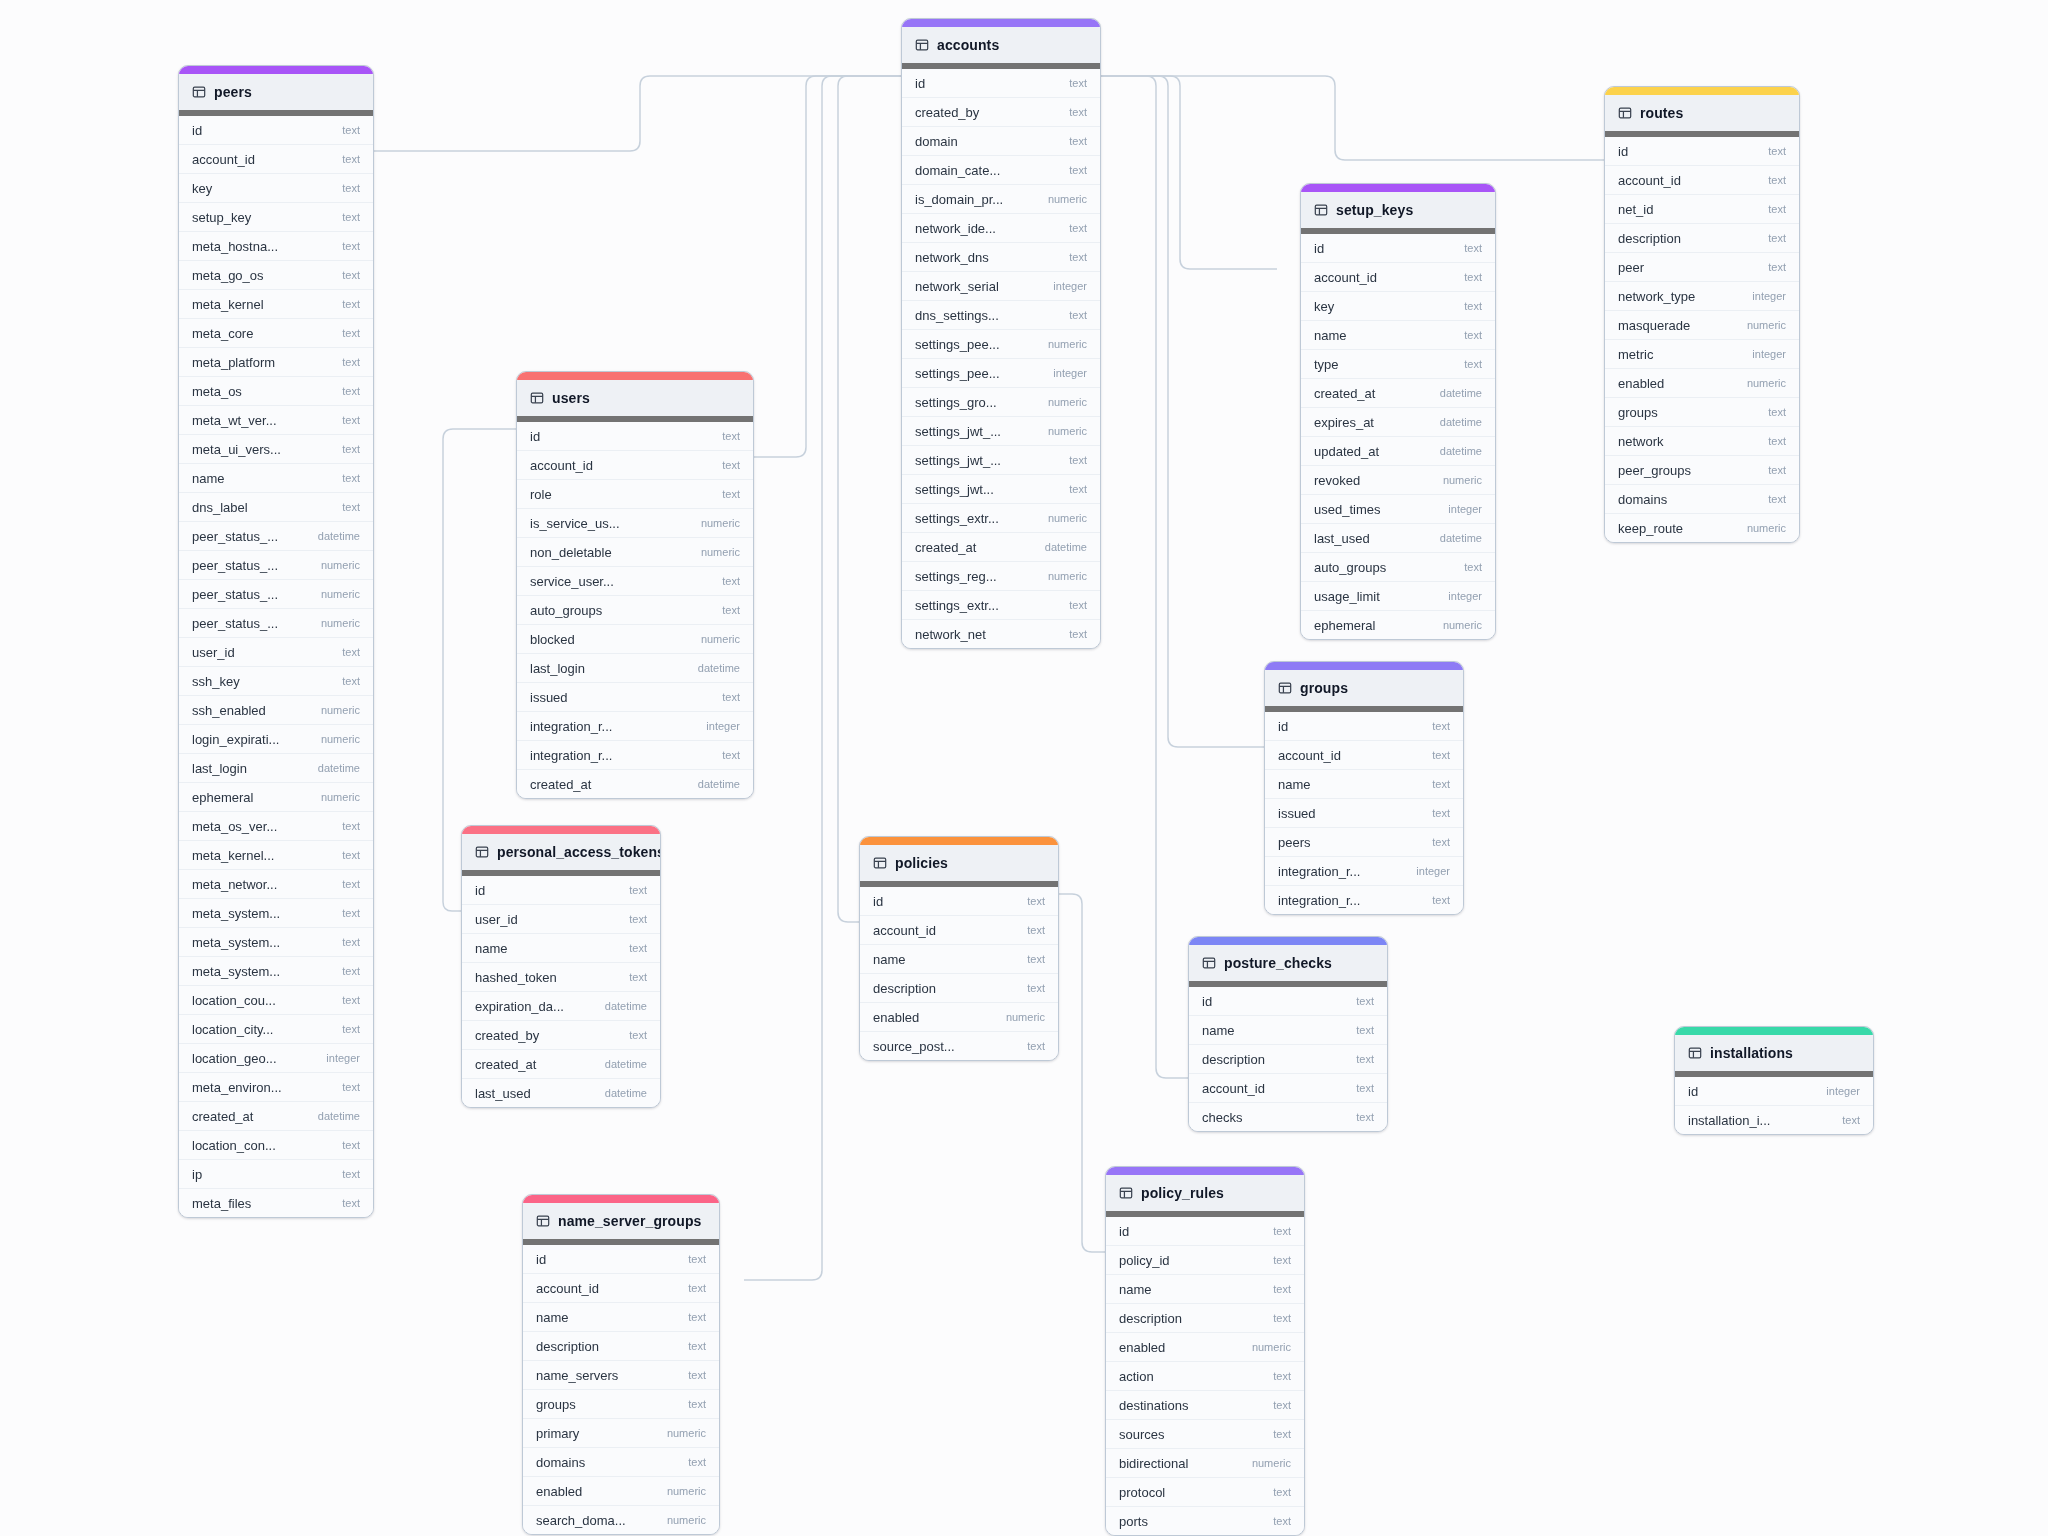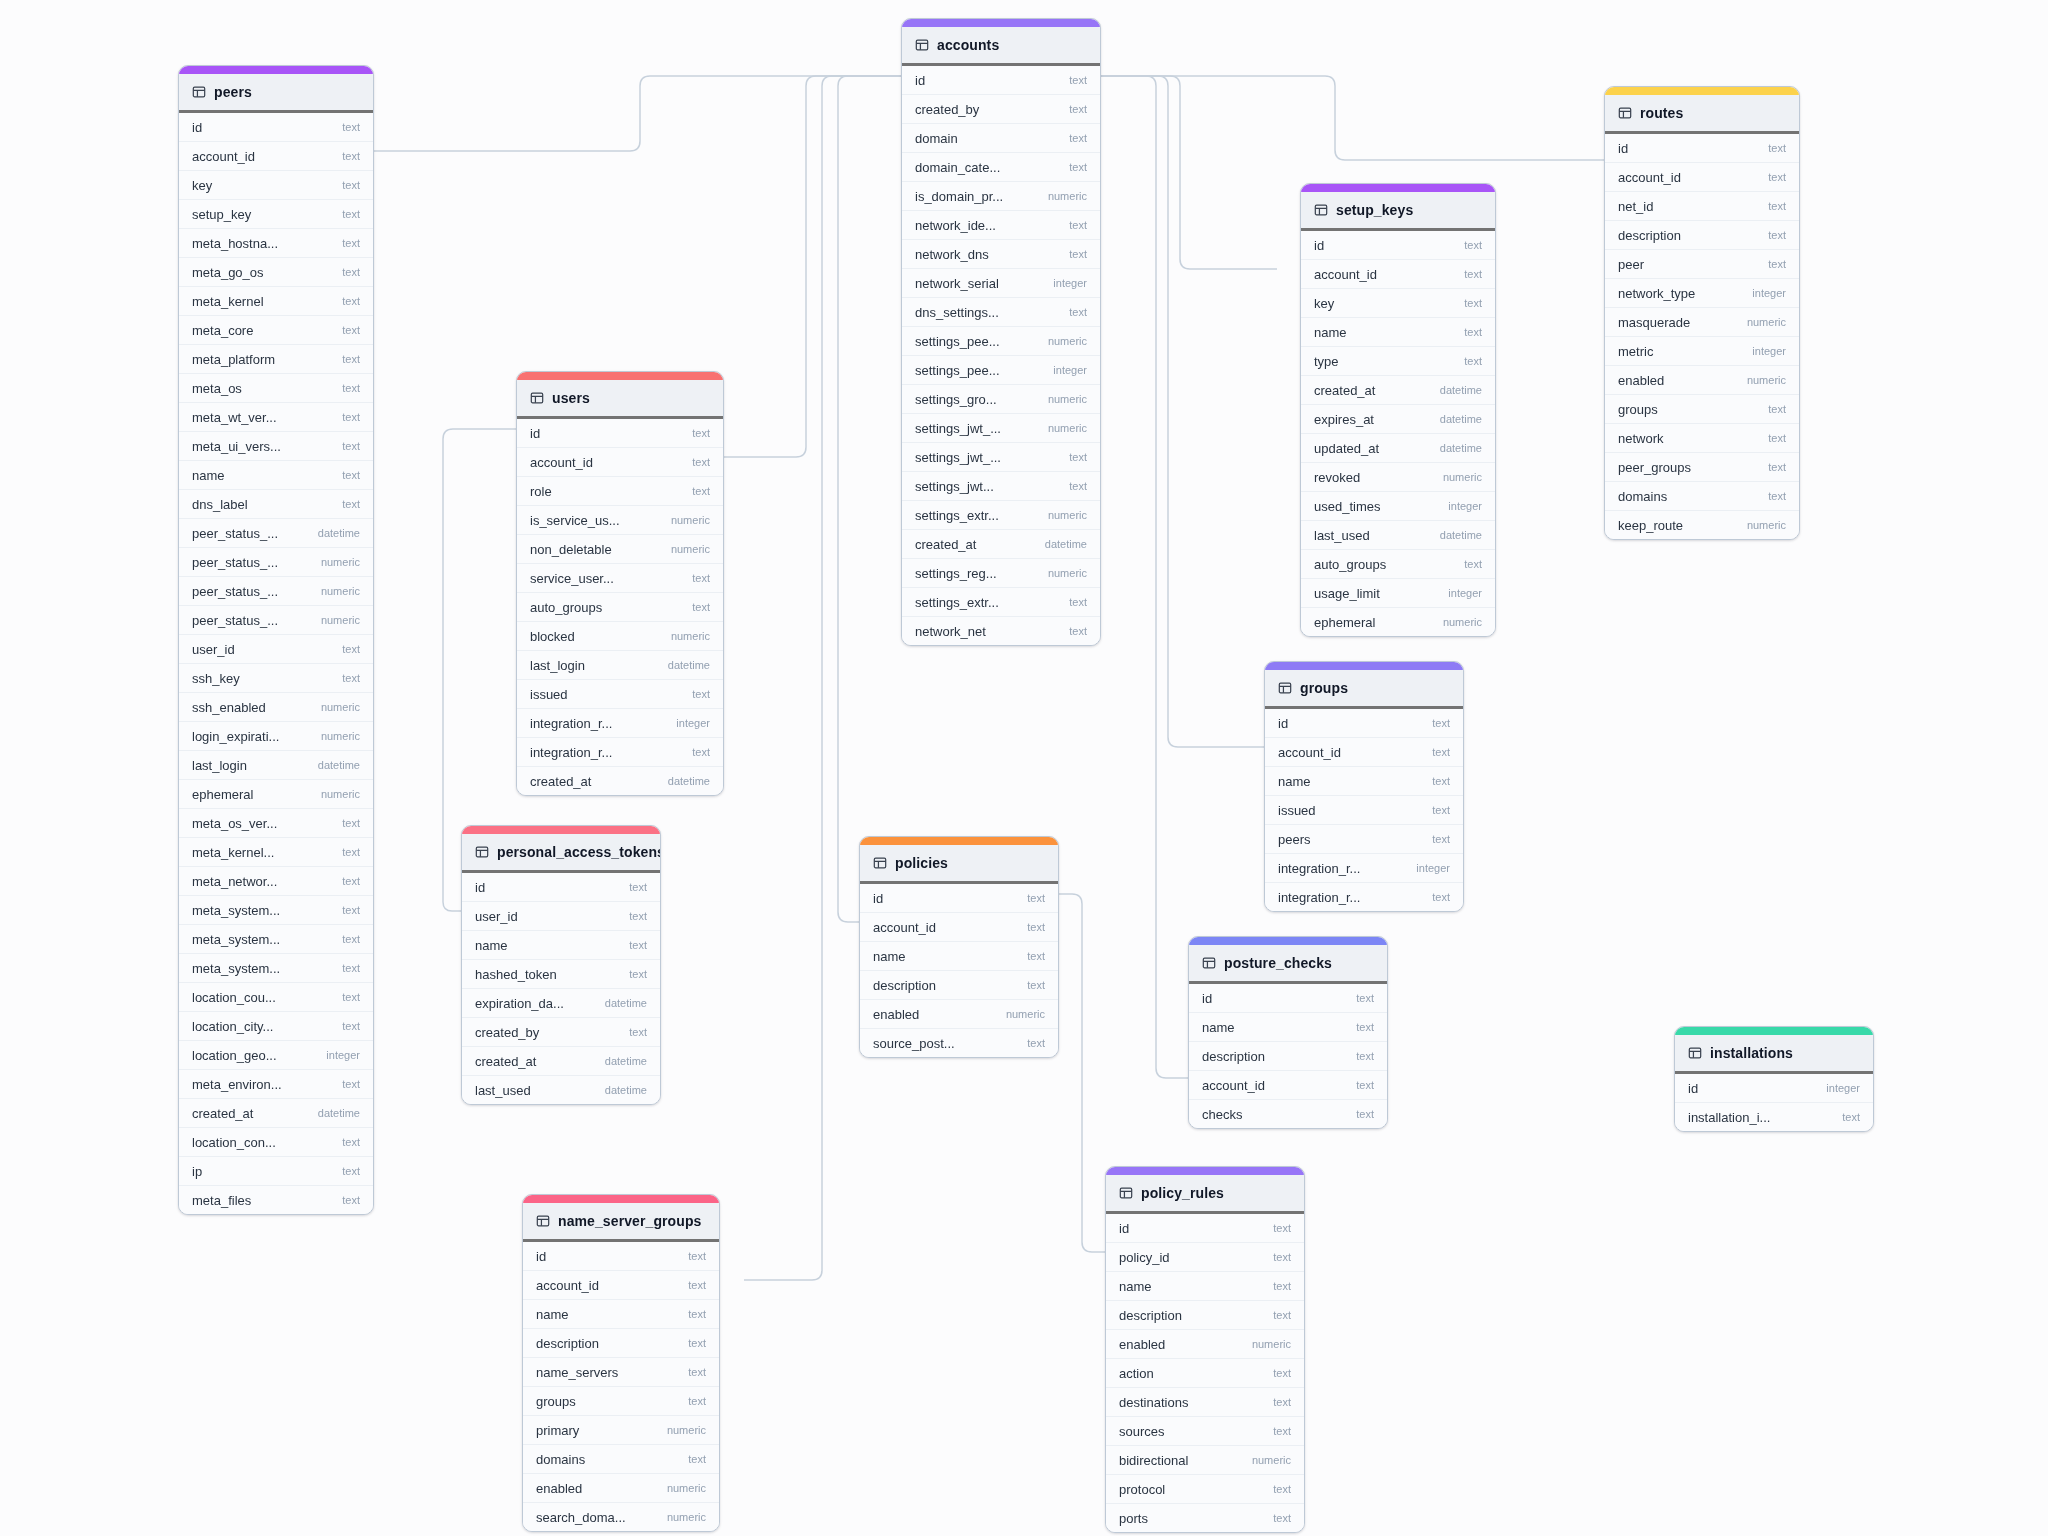--- a/index.html
+++ b/index.html
@@ -10,21 +10,21 @@
   #edges{position:absolute;left:0;top:0;pointer-events:none;}
   .card{
     position:absolute;box-sizing:border-box;background:#fafbfd;
     border:1px solid #bec9d6;border-radius:10px;
     box-shadow:0 1px 3px rgba(16,24,40,.10),0 1px 2px rgba(16,24,40,.06);
     overflow:hidden;
   }
   .bar{height:8px;}
   .hdr{
     height:36px;display:flex;align-items:center;gap:8px;padding:0 13px;
-    background:#eef1f5;border-bottom:3px solid #737373;
+    background:#eef1f5;border-bottom:6px solid #737373;
   }
   .ticon{display:flex;align-items:center;}
   .tname{font-weight:bold;font-size:14px;color:#111827;letter-spacing:.1px;}
   .rows{display:block;}
   .frow{
     height:28px;display:flex;align-items:center;justify-content:space-between;
     padding:0 13px;background:#fafbfd;border-bottom:1px solid #ebeff4;
   }
   .frow:last-child{border-bottom:none;}
   .fname{font-size:13px;color:#2a3442;white-space:nowrap;}
@@ -206,21 +206,21 @@
         <div class="frow">
           <span class="fname">ip</span>
           <span class="ftype">text</span>
         </div>
         <div class="frow">
           <span class="fname">meta_files</span>
           <span class="ftype">text</span>
         </div>
       </div>
     </div>
-    <div class="card" style="left: 516px; top: 371px; width: 208px;">
+    <div class="card" style="left: 516px; top: 371px; width: 238px;">
       <div class="bar" style="background: rgb(248, 113, 113);"></div>
       <div class="hdr">
         <span class="ticon">
           <svg width="14" height="14" viewBox="0 0 16 16" fill="none">
             <rect x="1.5" y="2.5" width="13" height="11" rx="1.5" stroke="#39424f" stroke-width="1.4"></rect>
             <line x1="1.5" y1="6.2" x2="14.5" y2="6.2" stroke="#39424f" stroke-width="1.4"></line>
             <line x1="6.2" y1="6.2" x2="6.2" y2="13.5" stroke="#39424f" stroke-width="1.4"></line>
           </svg>
         </span>
         <span class="tname">users</span>

